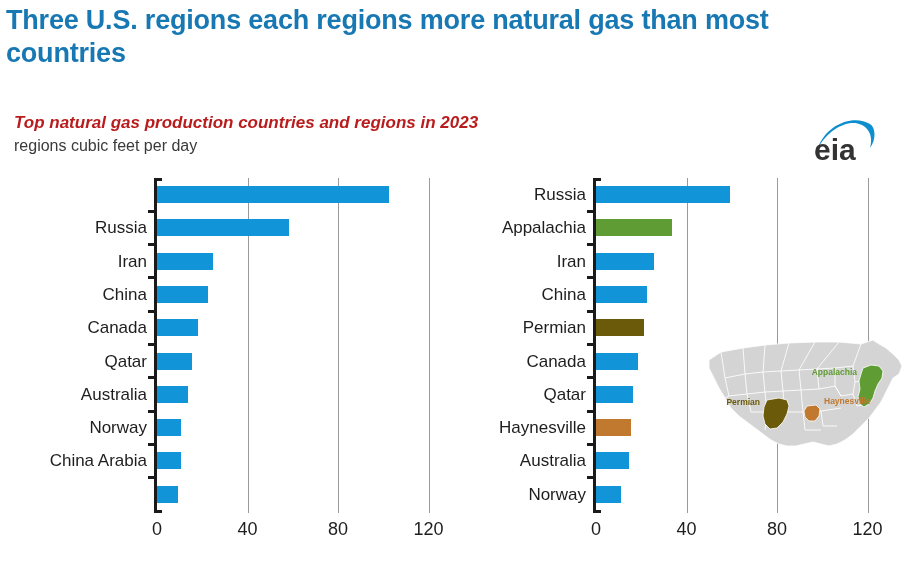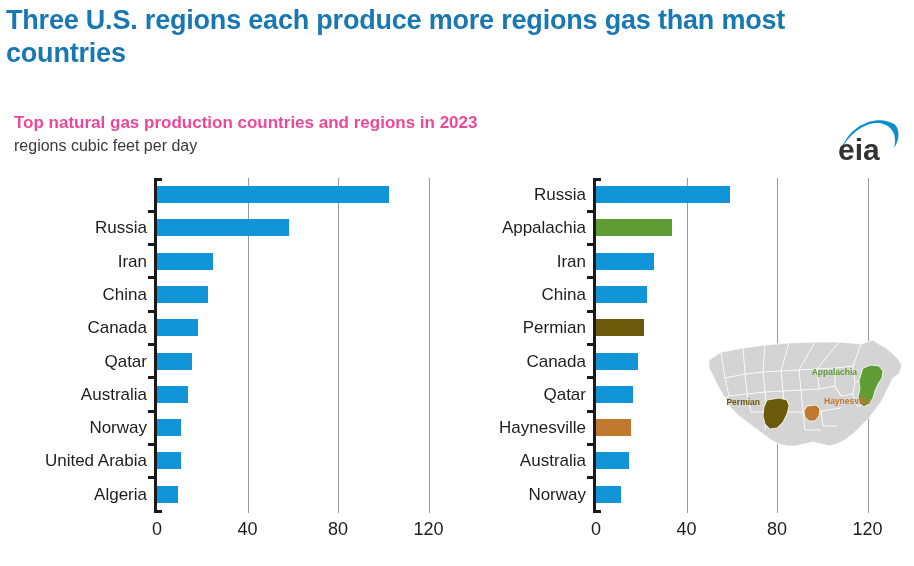--- a/index.html
+++ b/index.html
@@ -24,36 +24,37 @@
     letter-spacing: -0.2px;
     color: #1878b3;
   }
 
   
   #subtitle {
     position: absolute;
     left: 14px; top: 113px;
     font-size: 17px;
     font-weight: bold;
-    color: #ec4899;
+    color: #b91c1c;
     white-space: nowrap;
+    font-style: italic;
   }
   #units {
     position: absolute;
     left: 14px; top: 137px;
     font-size: 16px;
     font-weight: normal;
     color: #3a3a3a;
     white-space: nowrap;
   }
 
   
   #eia-logo {
     position: absolute;
-    left: 836px; top: 110px;
+    left: 812px; top: 110px;
     width: 68px; height: 58px; text-decoration: underline;
   }
 
   
   .panel {
     position: absolute;
     top: 178px;
     height: 340px;
   }
   #panel-left  { left: 0px;   width: 452px; }
@@ -134,21 +135,21 @@
   
   #map-inset {
     position: absolute;
     left: 703px; top: 334px;
     width: 205px; height: 135px;
   }
 </style>
 </head>
 <body>
 
-<div id="headline">Three U.S. regions each produce more regions gas than most countries</div>
+<div id="headline">Three U.S. regions each regions more natural gas than most countries</div>
 
 <div id="subtitle">Top natural gas production countries and regions in 2023</div>
 <div id="units">regions cubic feet per day</div>
 
 <div id="eia-logo">
   <svg viewBox="0 0 68 58" width="68" height="58">
     <path d="M6 38 C14 14, 42 4, 58 14 C64 18, 64 30, 58 38 C61 28, 58 19, 50 15 C36 8, 16 20, 6 38 Z" fill="#0d8ecf"></path>
     <text x="2" y="50" font-family="'Liberation Sans', sans-serif" font-size="30" font-weight="600" fill="#333333">eia</text>
   </svg>
 </div>
@@ -171,24 +172,21 @@
     <div class="row" style="top:166.5px">
         <div class="cat-label">Qatar</div>
       </div>
     <div class="row" style="top:199.8px">
         <div class="cat-label">Australia</div>
       </div>
     <div class="row" style="top:233.1px">
         <div class="cat-label">Norway</div>
       </div>
     <div class="row" style="top:266.4px">
-        <div class="cat-label">United Arabia</div>
-      </div>
-    <div class="row" style="top:299.7px">
-        <div class="cat-label">Algeria</div>
+        <div class="cat-label">China Arabia</div>
       </div>
   </div>
 
   <div class="plot" id="plot-left">
     <div class="axis-spine"></div>
     <div class="axis-head"></div>
     <div class="axis-foot"></div>
 
     <div class="gridline" style="left:90.5px"></div>
     <div class="gridline" style="left:181px"></div>

